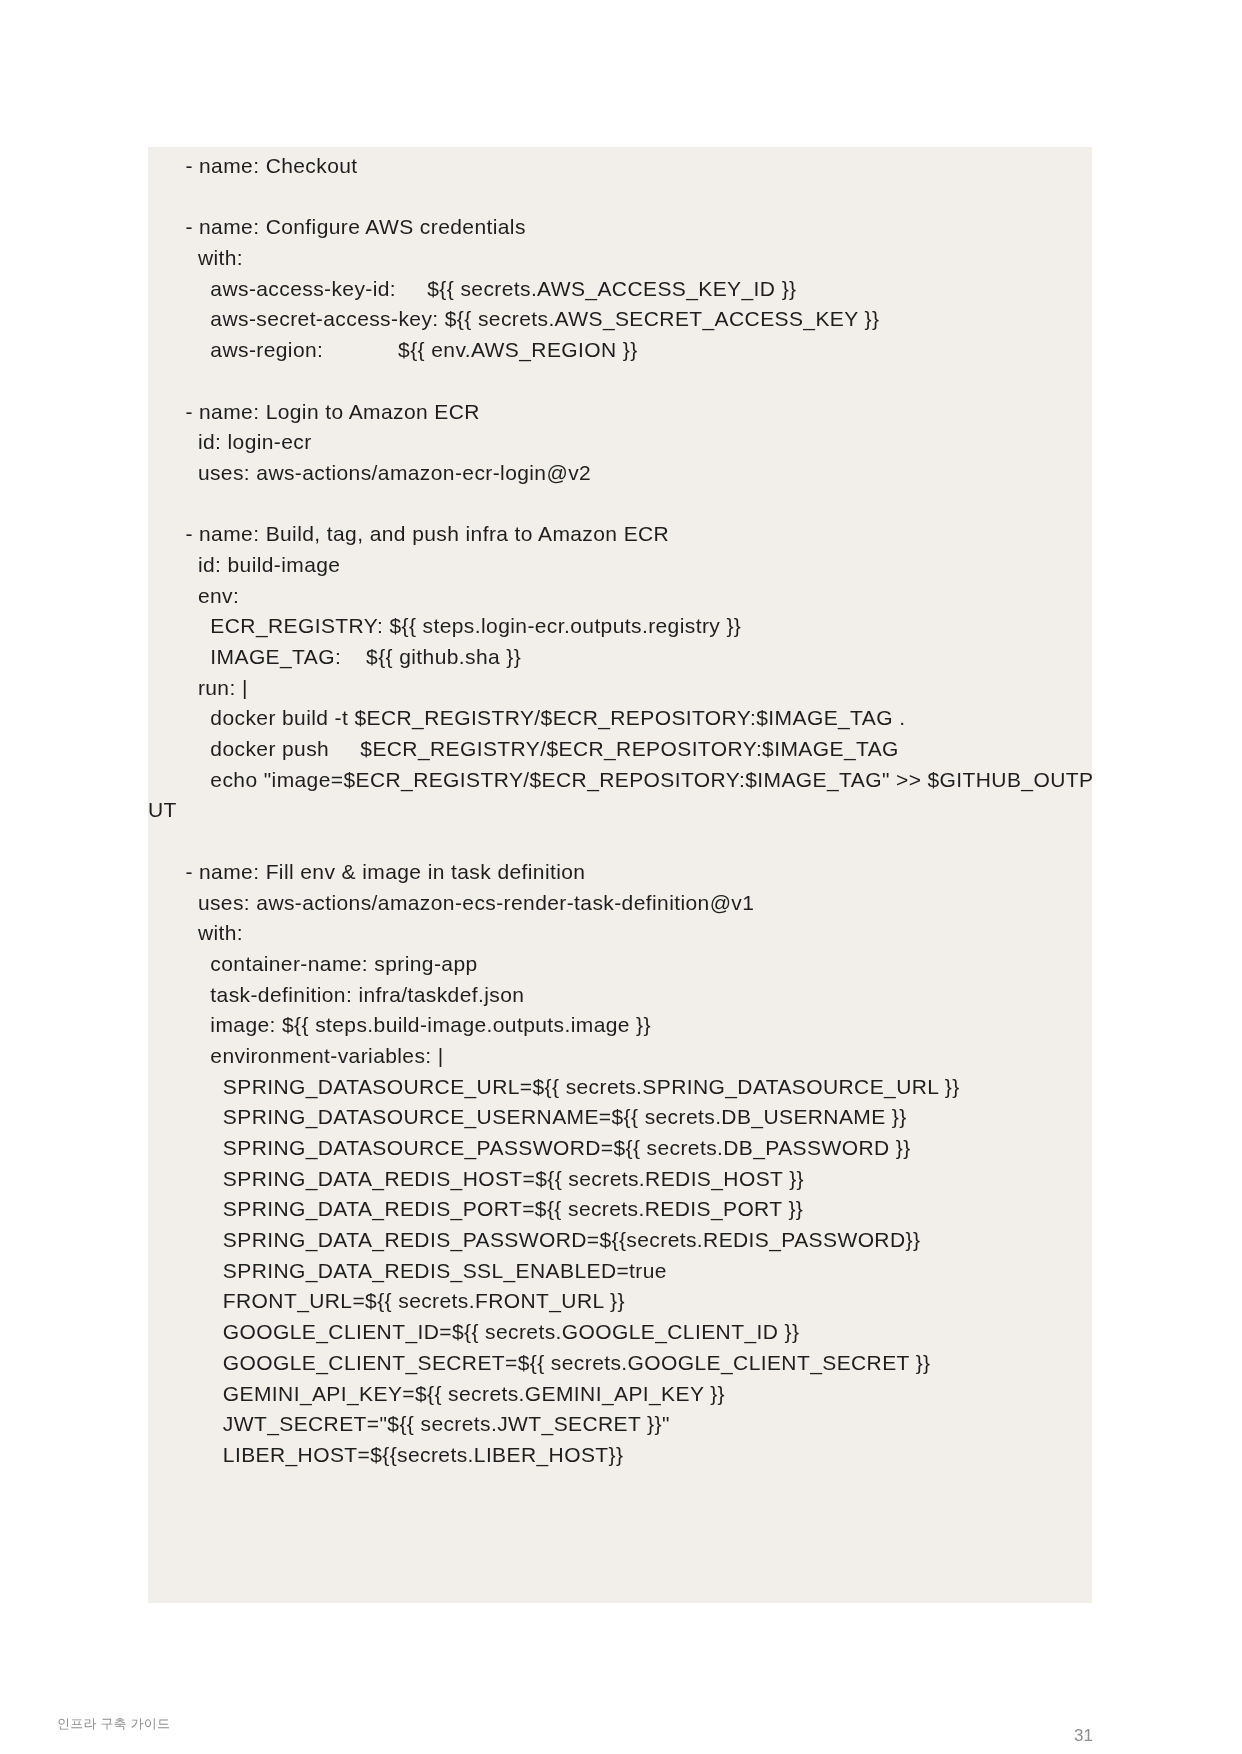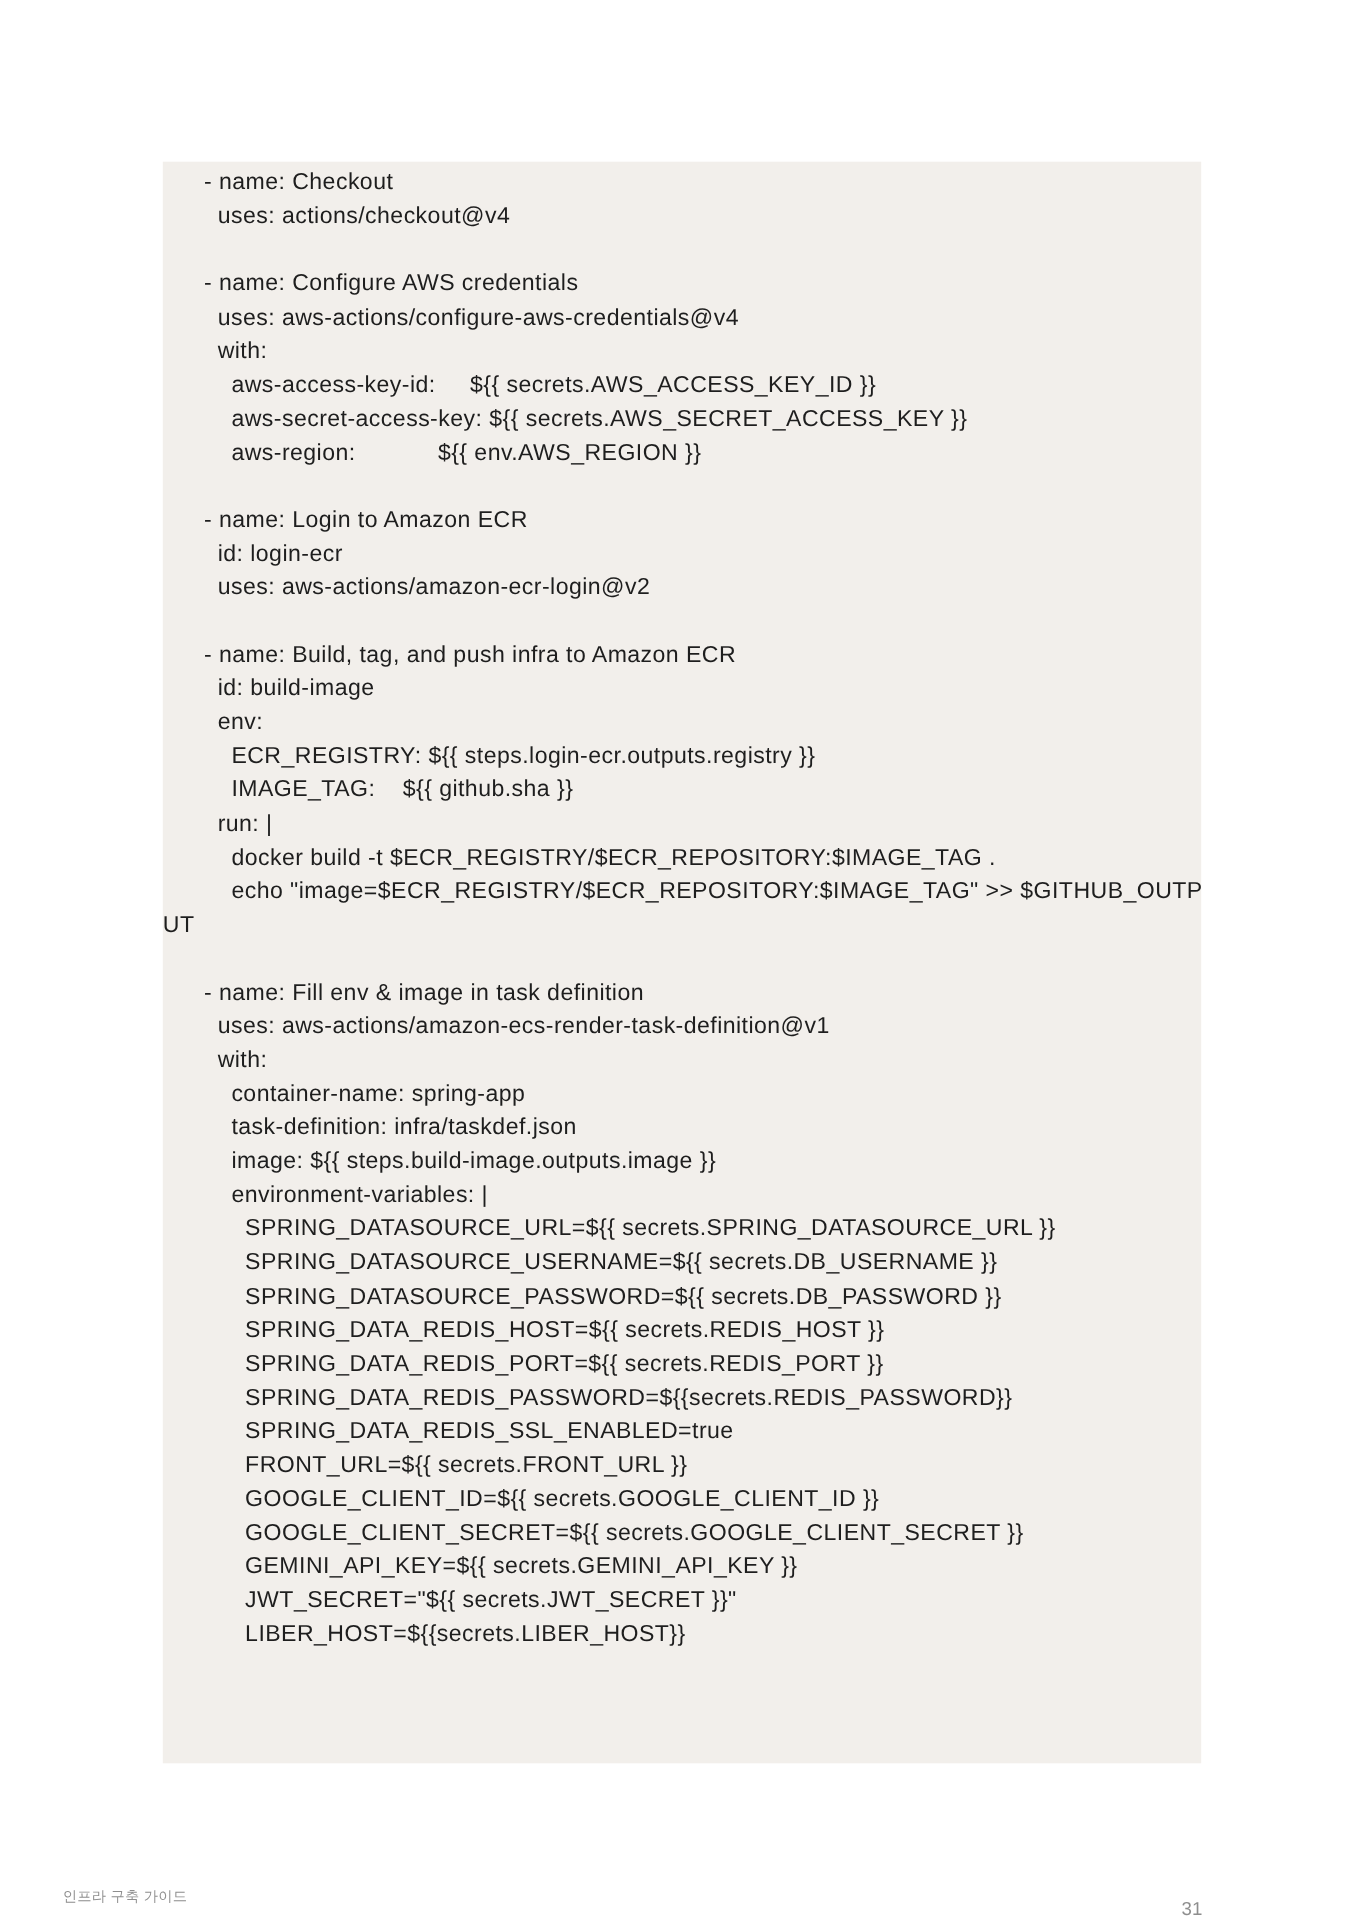--- a/index.html
+++ b/index.html
@@ -57,40 +57,39 @@
   }
 </style>
 </head>
 <body>
 
 <div class="page">
 
   <div class="code-block">
     <div>
         <div class="code-line">      - name: Checkout</div>
-        <div class="code-line">        uses: actions/checkout@v4</div>
         <div class="code-line"></div>
         <div class="code-line">      - name: Configure AWS credentials</div>
-        <div class="code-line">        uses: aws-actions/configure-aws-credentials@v4</div>
         <div class="code-line">        with:</div>
         <div class="code-line">          aws-access-key-id:     ${{ secrets.AWS_ACCESS_KEY_ID }}</div>
         <div class="code-line">          aws-secret-access-key: ${{ secrets.AWS_SECRET_ACCESS_KEY }}</div>
         <div class="code-line">          aws-region:            ${{ env.AWS_REGION }}</div>
         <div class="code-line"></div>
         <div class="code-line">      - name: Login to Amazon ECR</div>
         <div class="code-line">        id: login-ecr</div>
         <div class="code-line">        uses: aws-actions/amazon-ecr-login@v2</div>
         <div class="code-line"></div>
         <div class="code-line">      - name: Build, tag, and push infra to Amazon ECR</div>
         <div class="code-line">        id: build-image</div>
         <div class="code-line">        env:</div>
         <div class="code-line">          ECR_REGISTRY: ${{ steps.login-ecr.outputs.registry }}</div>
         <div class="code-line">          IMAGE_TAG:    ${{ github.sha }}</div>
         <div class="code-line">        run: |</div>
         <div class="code-line">          docker build -t $ECR_REGISTRY/$ECR_REPOSITORY:$IMAGE_TAG .</div>
+        <div class="code-line">          docker push     $ECR_REGISTRY/$ECR_REPOSITORY:$IMAGE_TAG</div>
         <div class="code-line">          echo "image=$ECR_REGISTRY/$ECR_REPOSITORY:$IMAGE_TAG" &gt;&gt; $GITHUB_OUTP</div>
         <div class="code-line">UT</div>
         <div class="code-line"></div>
         <div class="code-line">      - name: Fill env &amp; image in task definition</div>
         <div class="code-line">        uses: aws-actions/amazon-ecs-render-task-definition@v1</div>
         <div class="code-line">        with:</div>
         <div class="code-line">          container-name: spring-app</div>
         <div class="code-line">          task-definition: infra/taskdef.json</div>
         <div class="code-line">          image: ${{ steps.build-image.outputs.image }}</div>
         <div class="code-line">          environment-variables: |</div>

